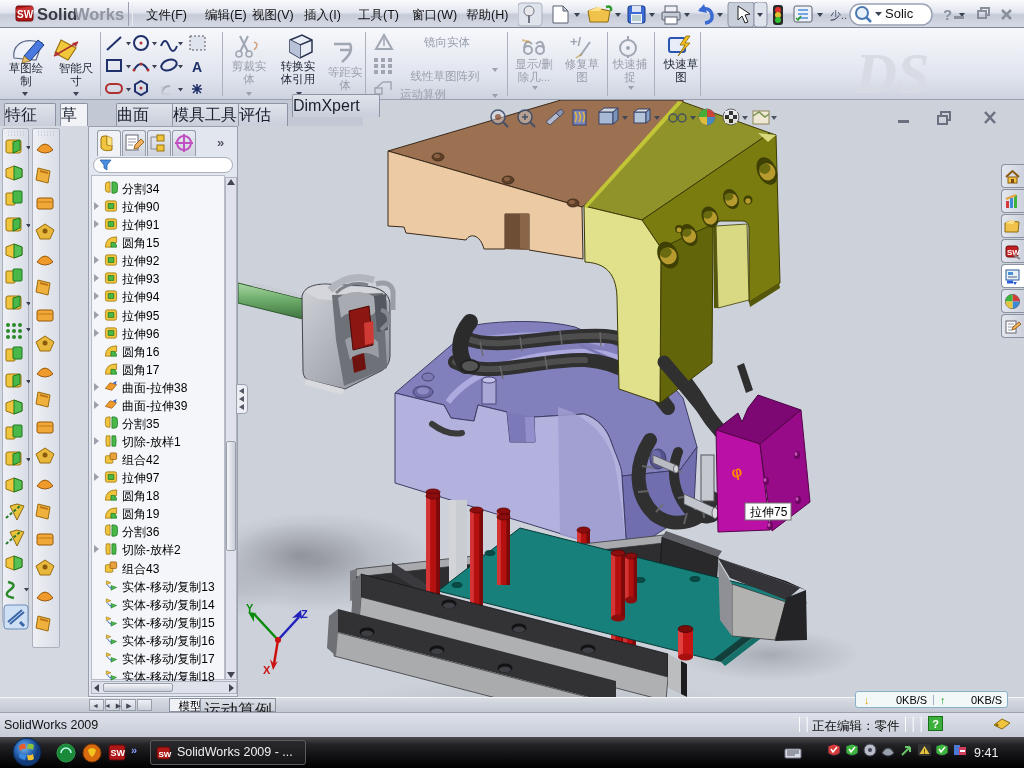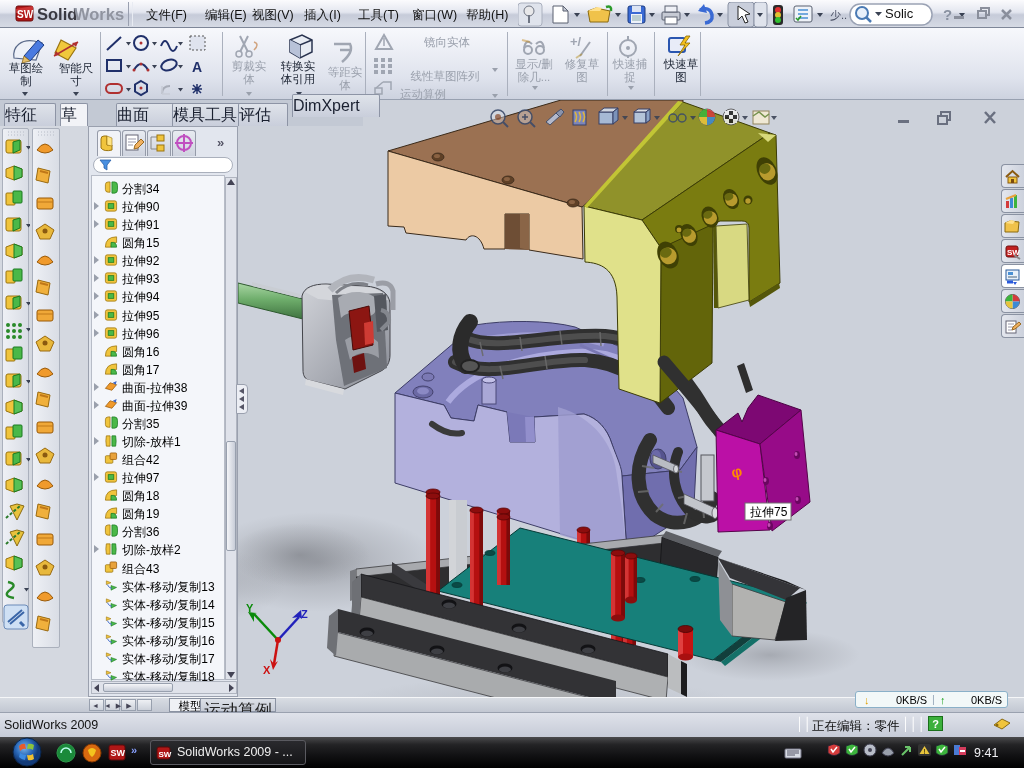--- a/index.html
+++ b/index.html
@@ -343,20 +343,21 @@
 <svg class="abs" style="left:950px;top:4px" width="74" height="20">
         <rect x="4" y="12" width="10" height="3" fill="#8a8f9c"></rect>
         <g stroke="#8a8f9c" stroke-width="2" fill="none">
           <rect x="28" y="7" width="8" height="7"></rect>
           <path d="M31,7 v-3 h8 v7 h-3"></path>
         </g>
         <path d="M52,6 l9,9 M61,6 l-9,9" stroke="#8a8f9c" stroke-width="2.5"></path>
       </svg>
 </div>
 <div id="toolbar" class="abs">
+<div class="abs" style="left:855px;top:12px;font-size:58px;font-weight:bold;font-style:italic;color:#d8dbe4;font-family:'Liberation Serif',serif">DS</div>
 <div class="abs sep" style="left:100px"></div>
 <div class="abs sep" style="left:222px"></div>
 <div class="abs sep" style="left:365px"></div>
 <div class="abs sep" style="left:507px"></div>
 <div class="abs sep" style="left:607px"></div>
 <div class="abs sep" style="left:654px"></div>
 <div class="abs sep" style="left:700px"></div>
 <svg class="abs" style="left:6px;top:6px" width="90" height="60">
         <path d="M8,24 C6,12 16,5 28,7 L36,9 L30,26 Z" fill="#eef1f8" stroke="#5a6a8a" stroke-width="1.2"></path>
         <path d="M18,22 L32,6 L38,11 L24,27 Z" fill="#4a7ae0" stroke="#1a3a80" stroke-width="1"></path>

